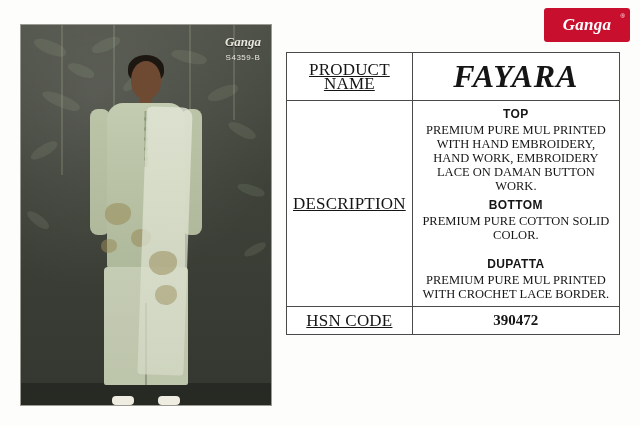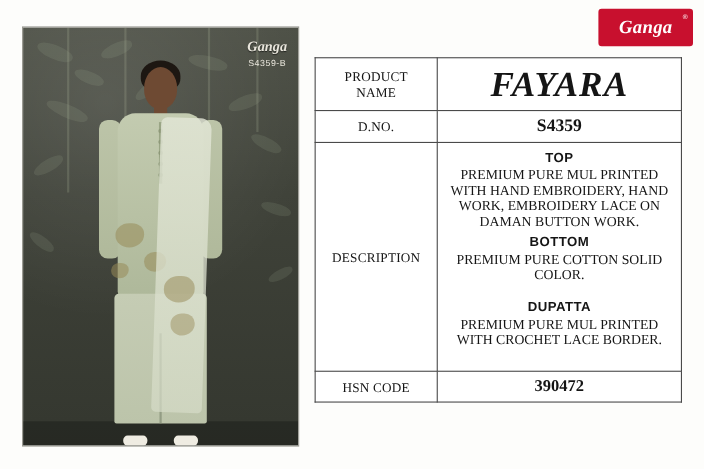--- a/index.html
+++ b/index.html
@@ -245,23 +245,24 @@
   table.spec td {
     border: 1px solid #4a4a4a;
     padding: 5px 6px;
     vertical-align: middle;
     text-align: center;
     font-family: "Liberation Serif", serif;
     color: #151515;
   }
   td.label {
     width: 98px;
-    font-size: 12px;
+    font-size: 17px;
     letter-spacing: 0.2px;
     line-height: 14px;
+    text-decoration: underline;
   }
   td.value {
     font-size: 13px;
   }
   .v-product {
     font-size: 32px;
     font-weight: bold;
     font-style: italic;
     letter-spacing: 1px;
   }
@@ -278,21 +279,21 @@
     font-size: 12px;
     font-weight: bold;
     letter-spacing: 0.4px;
     margin: 2px 0 2px 0;
   }
   .sec-body {
     font-size: 12.5px;
     line-height: 14px;
     margin-bottom: 6px;
   }
-  .sec-body.last { margin-bottom: 16px; }
+  .sec-body.last { margin-bottom: 0; }
   .gap {
     height: 8px;
   }
   .v-hsn {
     font-size: 15px;
     font-weight: bold;
   }
   .price-main {
     font-family: "Liberation Sans", sans-serif;
     font-size: 14px;
@@ -375,26 +376,20 @@
 
   <table class="spec">
     <tbody>
       <tr>
         <td class="label">
           <div>PRODUCT</div>
           <div>NAME</div>
         </td>
         <td class="value">
           <span class="v-product">FAYARA</span>
-        </td>
-      </tr>
-      <tr>
-        <td class="label">D.NO.</td>
-        <td class="value">
-          <span class="v-dno">S4359</span>
         </td>
       </tr>
       <tr>
         <td class="label">DESCRIPTION</td>
         <td class="value desc-cell">
           <div class="sec-title">TOP</div>
           <div class="sec-body">PREMIUM PURE MUL PRINTED WITH HAND EMBROIDERY, HAND WORK, EMBROIDERY LACE ON DAMAN BUTTON WORK.</div>
           <div class="sec-title">BOTTOM</div>
           <div class="sec-body">PREMIUM PURE COTTON SOLID COLOR.</div>
           <div class="gap"></div>

